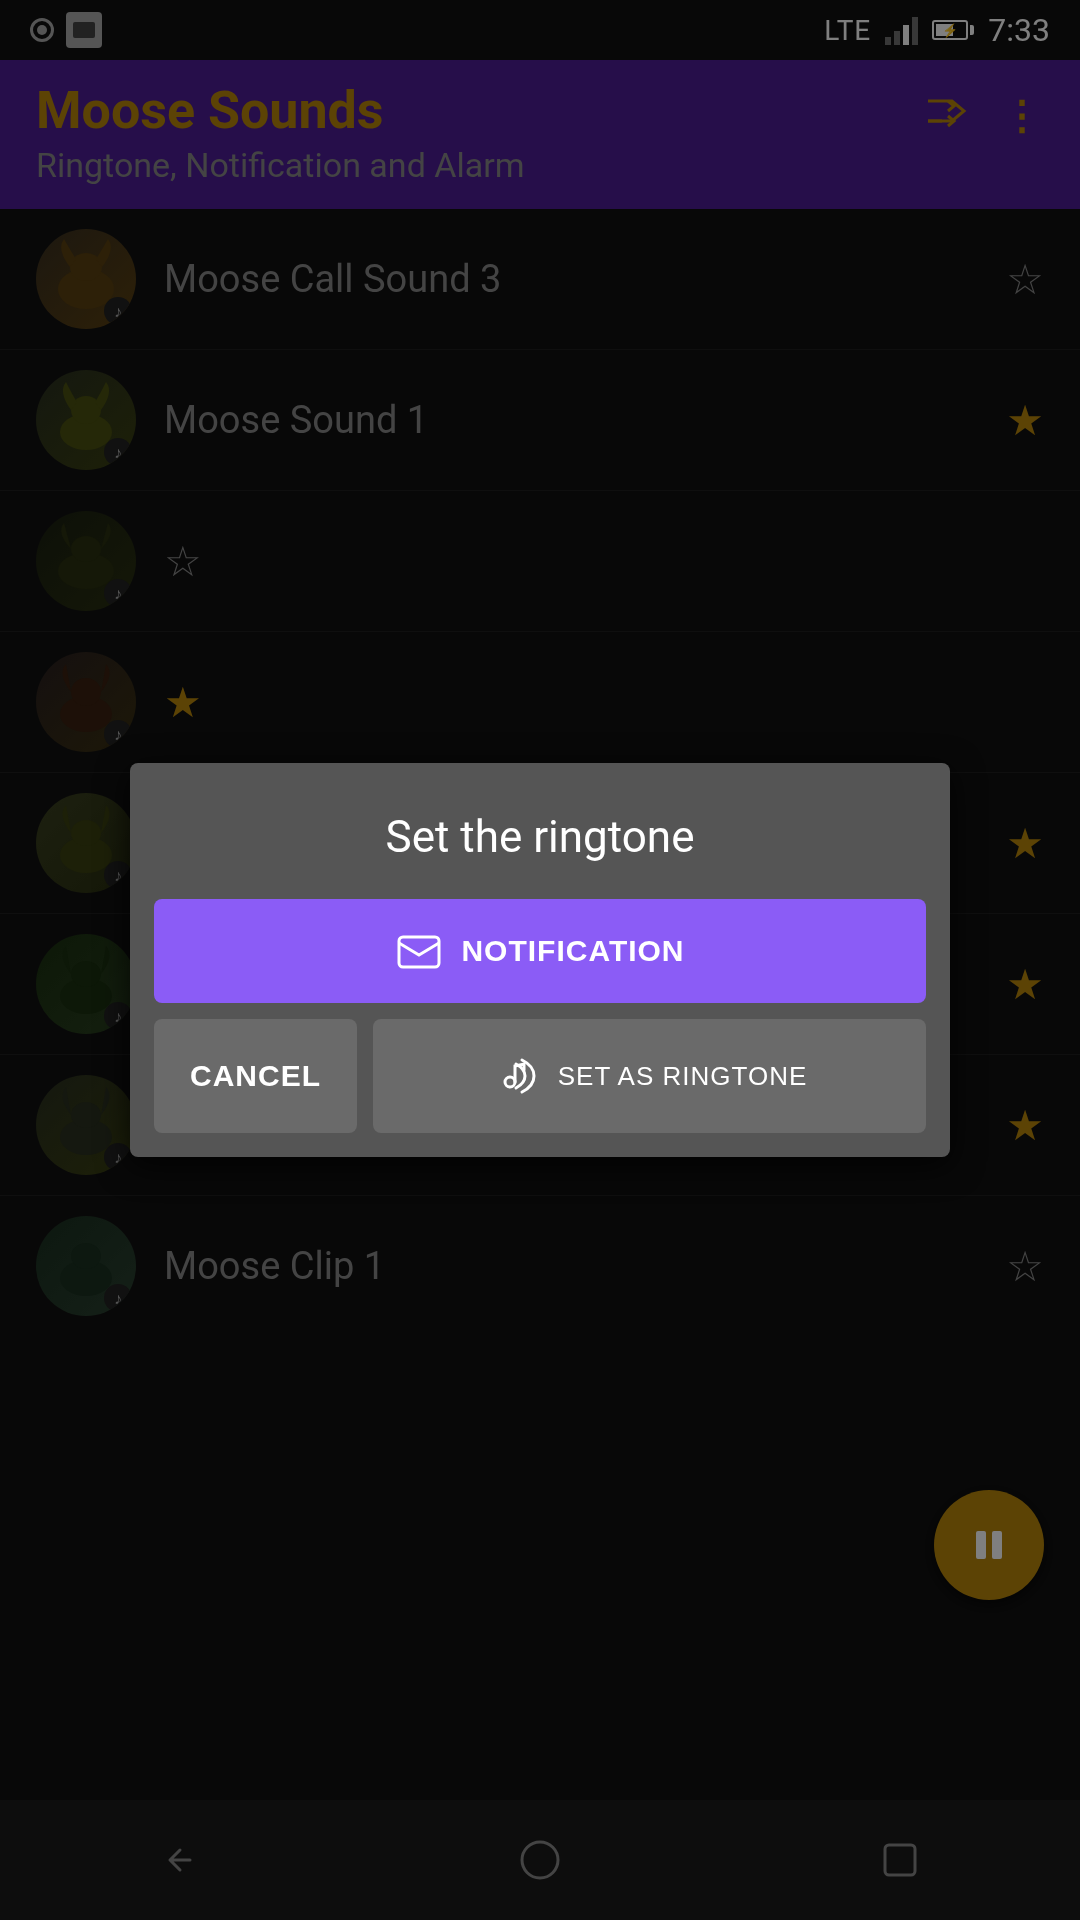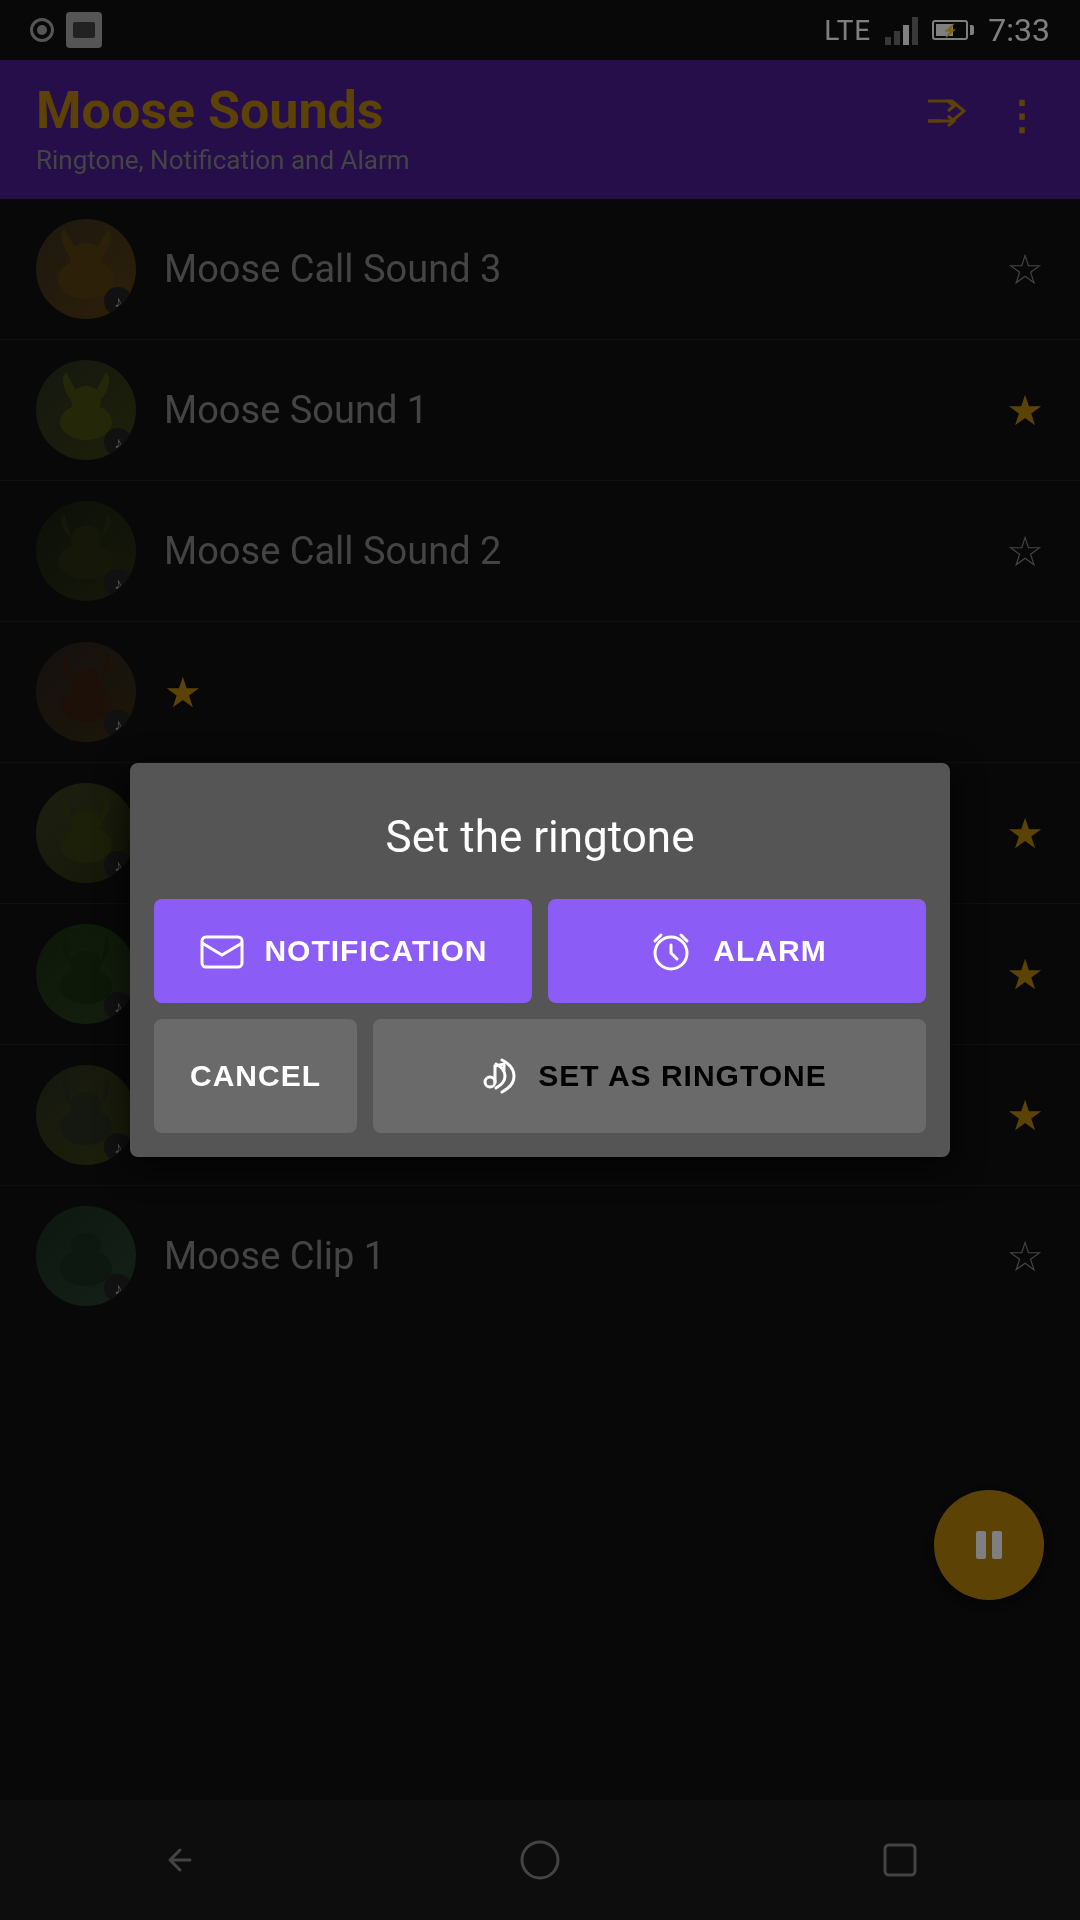--- a/index.html
+++ b/index.html
@@ -139,21 +139,21 @@
 
     .app-title-group {}
 
     .app-title {
       font-size: 52px;
       font-weight: bold;
       color: #B8860B;
     }
 
     .app-subtitle {
-      font-size: 26px;
+      font-size: 34px;
       color: #888888;
       margin-top: 4px;
       text-align: right;
     }
 
     .header-actions {
       display: flex;
       align-items: center;
       gap: 32px;
       padding-top: 12px;
@@ -320,23 +320,23 @@
       flex: 1;
       background: #6a6a6a;
       border: none;
       border-radius: 8px;
       padding: 28px 20px;
       display: flex;
       align-items: center;
       justify-content: center;
       gap: 18px;
       cursor: pointer;
-      color: #000000;
-      font-size: 30px;
-      font-weight: bold;
+      color: #ffffff;
+      font-size: 26px;
+      font-weight: normal;
       letter-spacing: 1px;
     }
 
     .dialog-btn-ringtone svg {
       width: 48px;
       height: 48px;
       fill: none;
       stroke: #ffffff;
       stroke-width: 2.5;
     }
@@ -472,21 +472,20 @@
   <div class="sound-item">
     <div class="sound-thumb thumb-3">
       <svg viewBox="0 0 100 100">
           <ellipse cx="50" cy="60" rx="28" ry="18" fill="#2a3010"></ellipse>
           <ellipse cx="50" cy="38" rx="15" ry="13" fill="#2a3010"></ellipse>
           <path d="M35 38 Q20 22 28 12" fill="#2a3010"></path>
           <path d="M65 38 Q80 22 72 12" fill="#2a3010"></path>
         </svg>
       <div class="music-badge">♪</div>
     </div>
-    <div class="sound-name">Moose Call Sound 2</div>
     <div class="star-icon">☆</div>
   </div>
 
   <div class="sound-item">
     <div class="sound-thumb thumb-4">
       <svg viewBox="0 0 100 100">
           <ellipse cx="50" cy="62" rx="26" ry="18" fill="#3a2010"></ellipse>
           <ellipse cx="50" cy="40" rx="15" ry="14" fill="#3a2010"></ellipse>
           <path d="M35 40 Q21 22 30 12" fill="#3a2010"></path>
           <path d="M65 40 Q79 22 70 12" fill="#3a2010"></path>
@@ -563,29 +562,20 @@
   <div class="dialog-box">
     <div class="dialog-title">Set the ringtone</div>
     <div class="dialog-buttons-row1">
       <button class="dialog-btn">
         <svg viewBox="0 0 48 48">
           <rect x="4" y="10" width="40" height="30" rx="4" stroke="white" stroke-width="3" fill="none"></rect>
           <path d="M4 16 L24 28 L44 16" stroke="white" stroke-width="3" fill="none"></path>
         </svg>
         <span>NOTIFICATION</span>
       </button>
-      <button class="dialog-btn">
-        <svg viewBox="0 0 48 48">
-          <circle cx="24" cy="26" r="16" stroke="white" stroke-width="3" fill="none"></circle>
-          <path d="M24 18 L24 26 L30 32" stroke="white" stroke-width="3" stroke-linecap="round" fill="none"></path>
-          <path d="M8 14 L14 8" stroke="white" stroke-width="3" stroke-linecap="round"></path>
-          <path d="M40 14 L34 8" stroke="white" stroke-width="3" stroke-linecap="round"></path>
-        </svg>
-        <span>ALARM</span>
-      </button>
     </div>
     <div class="dialog-buttons-row2">
       <button class="dialog-btn-cancel">CANCEL</button>
       <button class="dialog-btn-ringtone">
         <svg viewBox="0 0 48 48">
           <path d="M30 8 Q42 14 42 24 Q42 34 30 40" stroke="white" stroke-width="3" stroke-linecap="round" fill="none"></path>
           <path d="M24 12 Q33 17 33 24 Q33 31 24 36" stroke="white" stroke-width="3" stroke-linecap="round" fill="none"></path>
           <ellipse cx="18" cy="30" rx="5" ry="5" stroke="white" stroke-width="3" fill="none"></ellipse>
           <path d="M23 30 L23 14 L32 12 L32 18" stroke="white" stroke-width="3" stroke-linecap="round" fill="none"></path>
         </svg>

